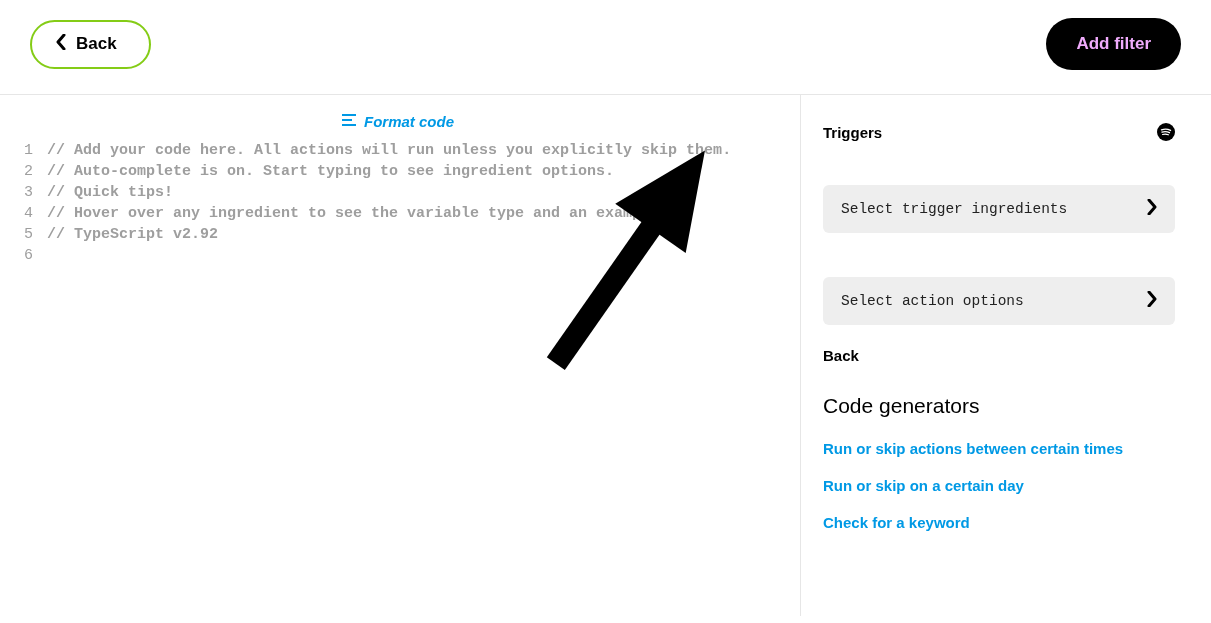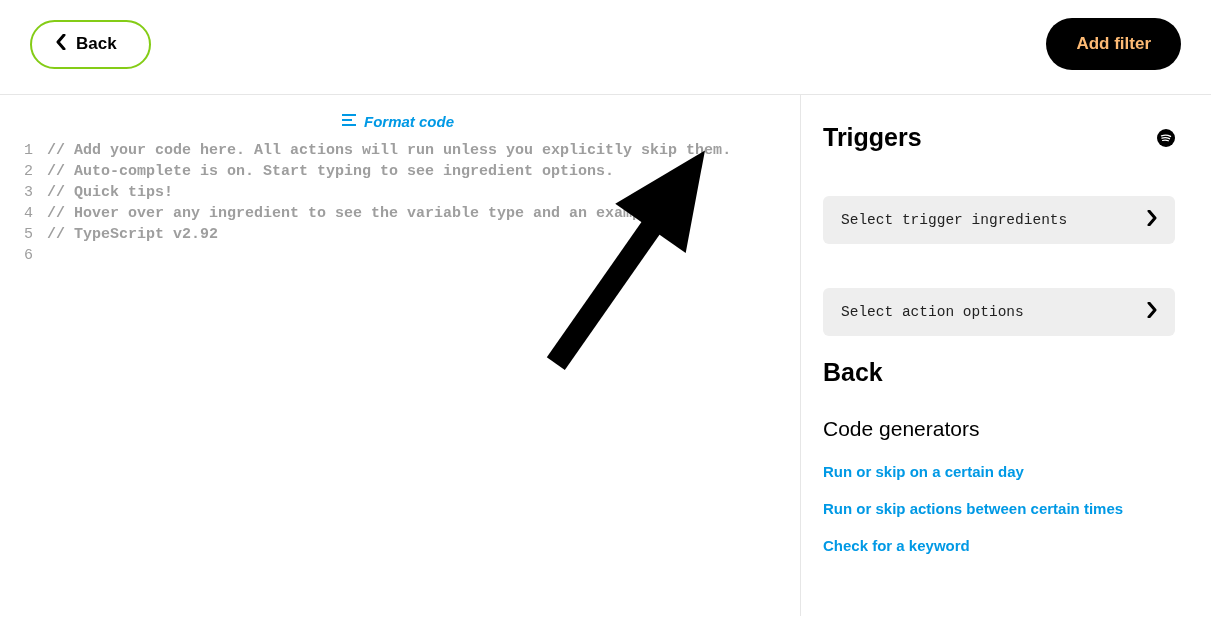--- a/index.html
+++ b/index.html
@@ -35,21 +35,21 @@
   .back-btn svg { width: 10px; height: 16px; }
   .page-title {
     font-size: 50px;
     font-weight: 900;
     letter-spacing: -1px;
     text-align: center;
     flex: 1;
   }
   .add-filter-btn {
     background: #000;
-    color: #fdba74;
+    color: #f0abfc;
     border: none;
     border-radius: 30px;
     padding: 16px 30px;
     font-weight: 800;
     font-size: 17px;
     cursor: pointer;
   }
 
   
   .body {
@@ -121,21 +121,21 @@
 
   
   .section { margin-bottom: 22px; }
   .section-header {
     display: flex;
     align-items: center;
     justify-content: space-between;
     margin-bottom: 10px;
   }
   .section-title {
-    font-size: 25px;
+    font-size: 15px;
     font-weight: 800;
   }
   .section-icon { width: 18px; height: 18px; }
   .select-box {
     background: #eeeeee;
     border-radius: 6px;
     padding: 14px 18px;
     display: flex;
     align-items: center;
     justify-content: space-between;
@@ -257,17 +257,17 @@
       </div>
     </div>
 
     <div class="section">
       <div class="section-header">
         <div class="section-title">Back</div>
       </div>
     </div>
 
     <div class="gen-title">Code generators</div>
+    <a class="gen-link">Run or skip actions between certain times</a>
     <a class="gen-link">Run or skip on a certain day</a>
-    <a class="gen-link">Run or skip actions between certain times</a>
     <a class="gen-link">Check for a keyword</a>
   </div>
 </div>
 
 </body></html>

